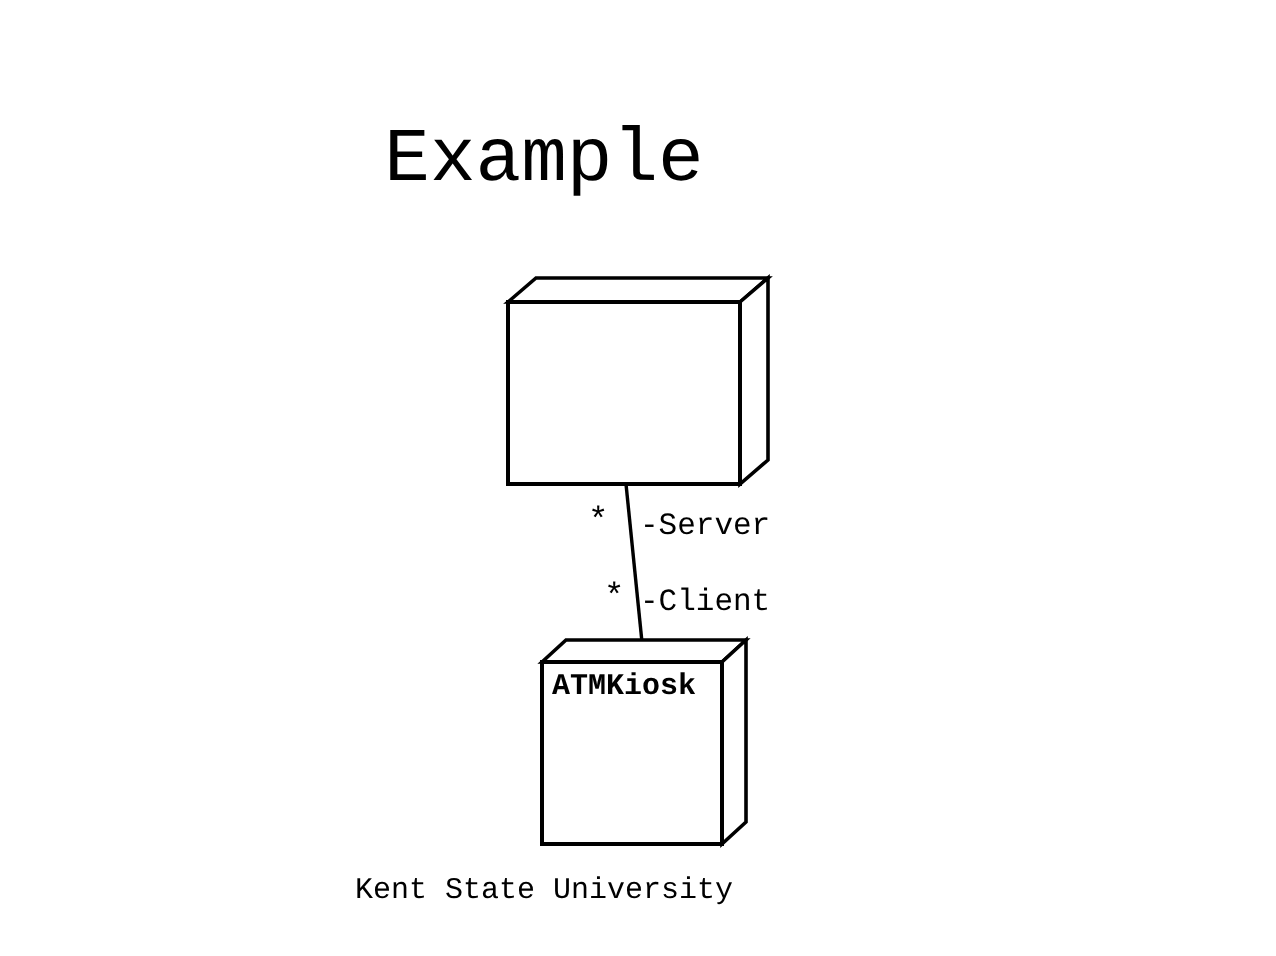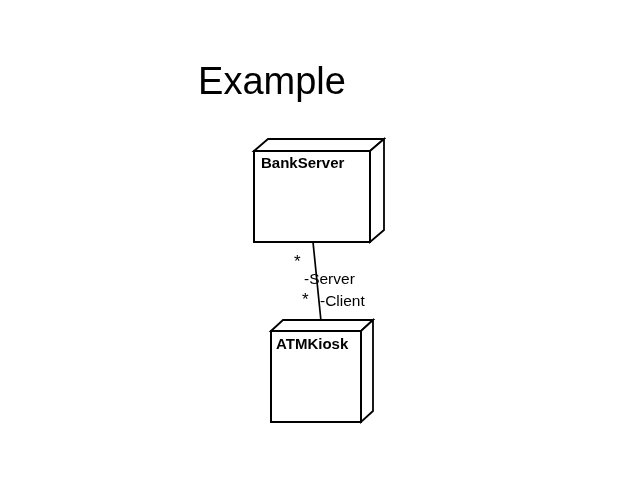--- a/index.html
+++ b/index.html
@@ -6,21 +6,21 @@
     margin: 0;
     padding: 0;
     background: #ffffff;
   }
   .slide {
     position: relative;
     width: 544px;
     height: 478px;
     background: #ffffff;
     overflow: hidden;
-    font-family: Liberation Sans, sans-serif;
+    font-family: Liberation Mono, monospace;
     color: #000000;
     border-radius: 11px;
   }
   .slide-title {
     position: absolute;
     left: 0;
     top: 62px;
     width: 100%;
     text-align: center;
     font-size: 38px;
@@ -45,21 +45,21 @@
   }
   .node-label.bankserver { left: 261px; top: 155px; }
   .node-label.atmkiosk  { left: 276px; top: 336px; text-align: center; }
   .assoc-label {
     position: absolute;
     font-size: 15.5px;
     line-height: 16px;
     font-weight: 400;
     white-space: nowrap;
   }
-  .assoc-label.server-role { left: 304px; top: 255px; margin-top: 16px; }
+  .assoc-label.server-role { left: 320px; top: 255px; }
   .assoc-label.client-role { left: 320px; top: 293px; }
   .assoc-mult {
     position: absolute;
     font-size: 17px;
     line-height: 17px;
     font-weight: 400;
   }
   .assoc-mult.server-mult { left: 294px; top: 253px; }
   .assoc-mult.client-mult { left: 302px; top: 291px; }
   .footer-institution {
@@ -97,28 +97,28 @@
       <rect x="254" y="151" width="116" height="91" fill="#ffffff" stroke="#000000" stroke-width="2"></rect>
     </g>
 
     <g>
       <polygon points="271,331 283,320 373,320 361,331" fill="#ffffff" stroke="#000000" stroke-width="1.8"></polygon>
       <polygon points="361,331 373,320 373,411 361,422" fill="#ffffff" stroke="#000000" stroke-width="1.8"></polygon>
       <rect x="271" y="331" width="90" height="91" fill="#ffffff" stroke="#000000" stroke-width="2"></rect>
     </g>
   </svg>
 
-  <div class="node-label bankserver">BankServer</div>
 
   <div class="node-label atmkiosk">ATMKiosk</div>
 
   <div class="assoc-mult server-mult">*</div>
 
   <div class="assoc-label server-role">-Server</div>
 
   <div class="assoc-mult client-mult">*</div>
 
   <div class="assoc-label client-role">-Client</div>
 
+  <div class="footer-institution">Kent State University</div>
 
   <div class="footer-page-number">26</div>
 
 </div>
 
 </body></html>

